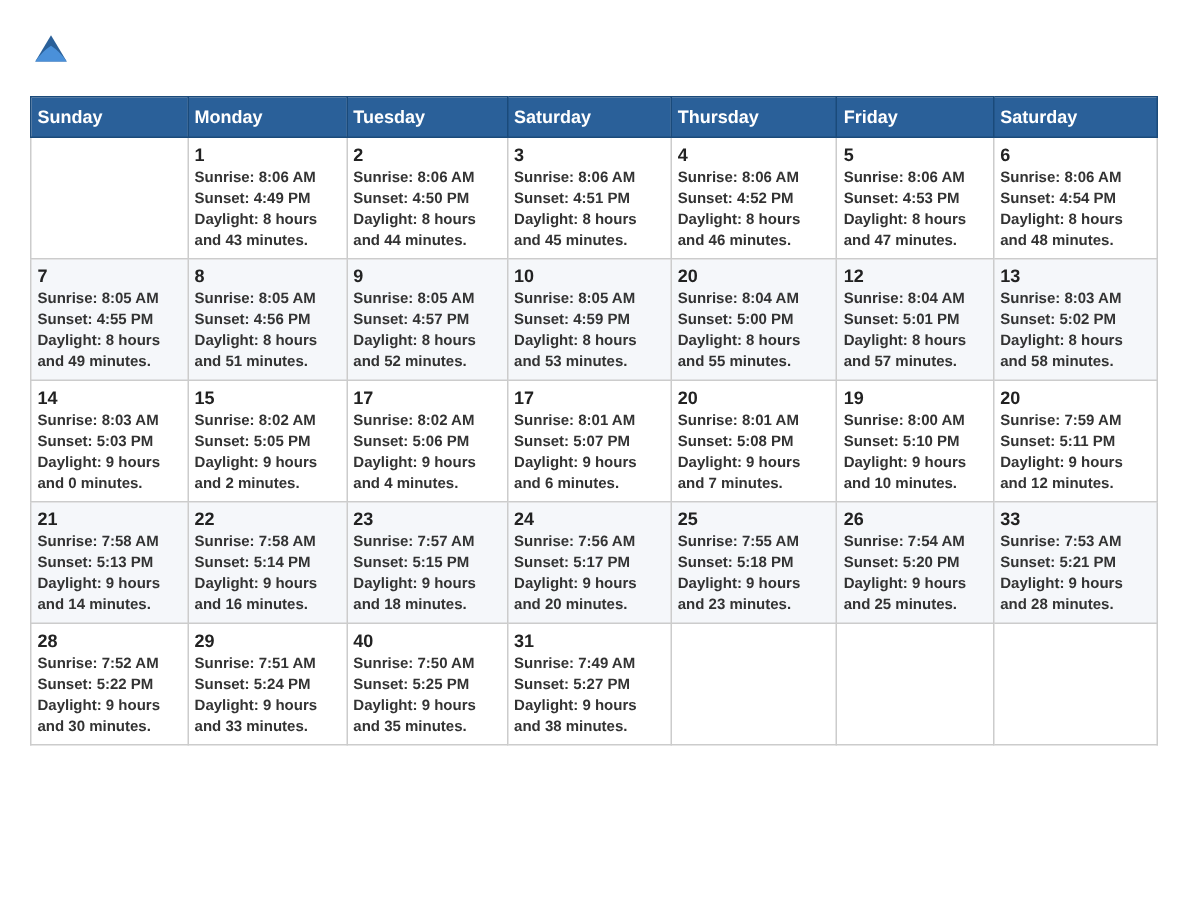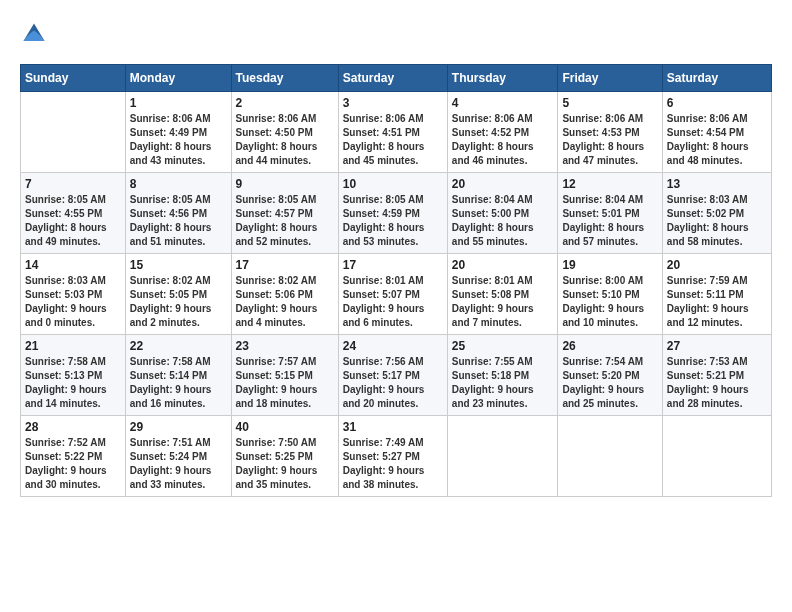--- a/index.html
+++ b/index.html
@@ -228,21 +228,21 @@
         </td>
         <td>
           <div class="day-num">25</div>
           <div class="day-info">Sunrise: 7:55 AM<br>Sunset: 5:18 PM<br>Daylight: 9 hours and 23 minutes.</div>
         </td>
         <td>
           <div class="day-num">26</div>
           <div class="day-info">Sunrise: 7:54 AM<br>Sunset: 5:20 PM<br>Daylight: 9 hours and 25 minutes.</div>
         </td>
         <td>
-          <div class="day-num">27</div>
+          <div class="day-num">33</div>
           <div class="day-info">Sunrise: 7:53 AM<br>Sunset: 5:21 PM<br>Daylight: 9 hours and 28 minutes.</div>
         </td>
       </tr>
       <tr>
         <td>
           <div class="day-num">28</div>
           <div class="day-info">Sunrise: 7:52 AM<br>Sunset: 5:22 PM<br>Daylight: 9 hours and 30 minutes.</div>
         </td>
         <td>
           <div class="day-num">29</div>

